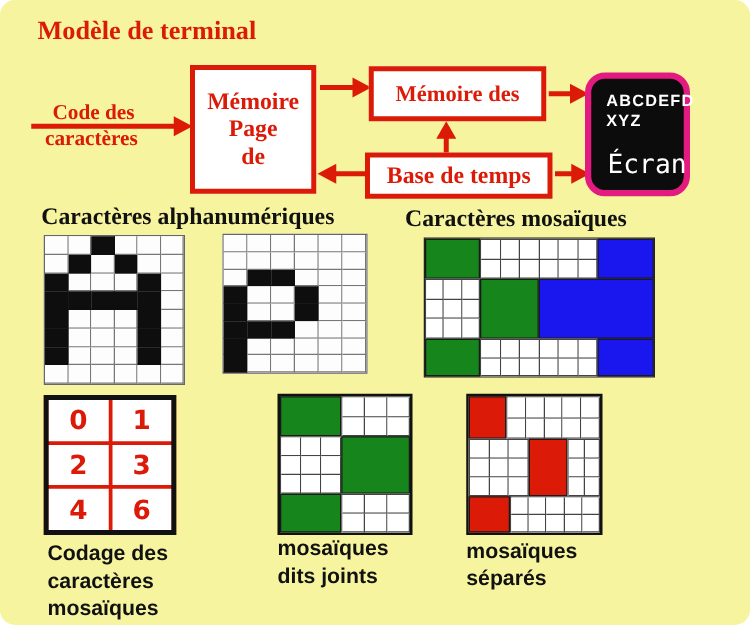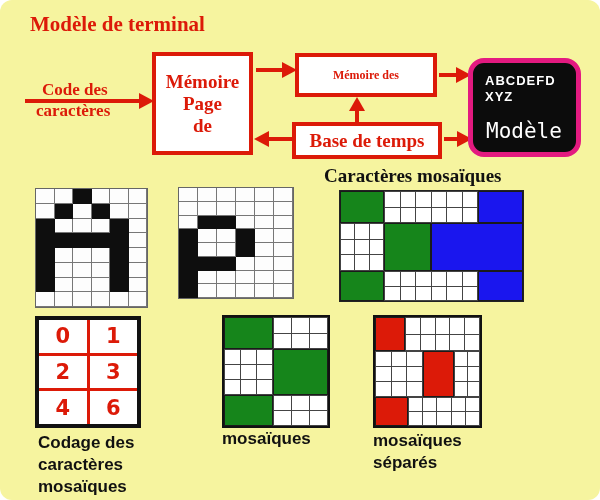--- a/index.html
+++ b/index.html
@@ -67,21 +67,21 @@
     <span>Mémoire</span>
     <span>Page</span>
     <span>de</span>
   </div>
 
   <div>
     <div class="shaft" style="left:256px;top:68px;width:28px;height:4px;"></div>
     <div class="head-r" style="left:282px;top:62px;"></div>
   </div>
 
-  <div class="redbox" style="left:295px;top:53px;width:142px;height:44px;font-size:12px;line-height:1.05;">
+  <div class="redbox" style="left:295px;top:53px;width:142px;height:44px;font-size:18px;line-height:1.05;">
     <span>Mémoire des</span>
   </div>
 
   <div>
     <div class="shaft" style="left:439px;top:73px;width:20px;height:4px;"></div>
     <div class="head-r" style="left:456px;top:67px;"></div>
   </div>
 
   <div>
     <div class="head-l" style="left:254px;top:131px;"></div>
@@ -95,26 +95,27 @@
 
   <div class="redbox" style="left:292px;top:122px;width:150px;height:37px;font-size:19px;text-align:center;">
     <span>Base de temps</span>
   </div>
 
   <div>
     <div class="shaft" style="left:444px;top:137px;width:16px;height:4px;"></div>
     <div class="head-r" style="left:457px;top:131px;"></div>
   </div>
 
-  <div class="screen" style="left:468px;top:58px;width:113px;height:99px;">
+  <div class="screen" style="left:468px;top:58px;width:84px;height:99px;">
     <span class="scr-line" style="left:12px;top:10px;">ABCDEFD</span>
     <span class="scr-line" style="left:12px;top:26px;">XYZ</span>
-    <span class="scr-label" style="left:13px;top:56px;">Modèle</span>
-  </div>
-
+    <span class="scr-label" style="left:13px;top:56px;">Écran</span>
+  </div>
+
+  <div class="abs heading" style="left:33px;top:163px;">Caractères alphanumériques</div>
   <div class="abs heading" style="left:324px;top:165px;">Caractères mosaïques</div>
 
   <div class="pixelgrid" style="left: 35px; top: 188px; width: 111px; height: 118px; grid-template-columns: repeat(6, 1fr); grid-template-rows: repeat(8, 1fr);">
       <div class="pcell off"></div>
       <div class="pcell off"></div>
       <div class="pcell on"></div>
       <div class="pcell off"></div>
       <div class="pcell off"></div>
       <div class="pcell off"></div>
       <div class="pcell off"></div>
@@ -367,19 +368,20 @@
       </div>
     </div>
 
   <div class="abs caption" style="left:38px;top:432px;">
     <div>Codage des</div>
     <div>caractères</div>
     <div>mosaïques</div>
   </div>
   <div class="abs caption" style="left:222px;top:428px;">
     <div>mosaïques</div>
+    <div>dits joints</div>
   </div>
   <div class="abs caption" style="left:373px;top:430px;">
     <div>mosaïques</div>
     <div>séparés</div>
   </div>
 
 </div>
 
 </body></html>

